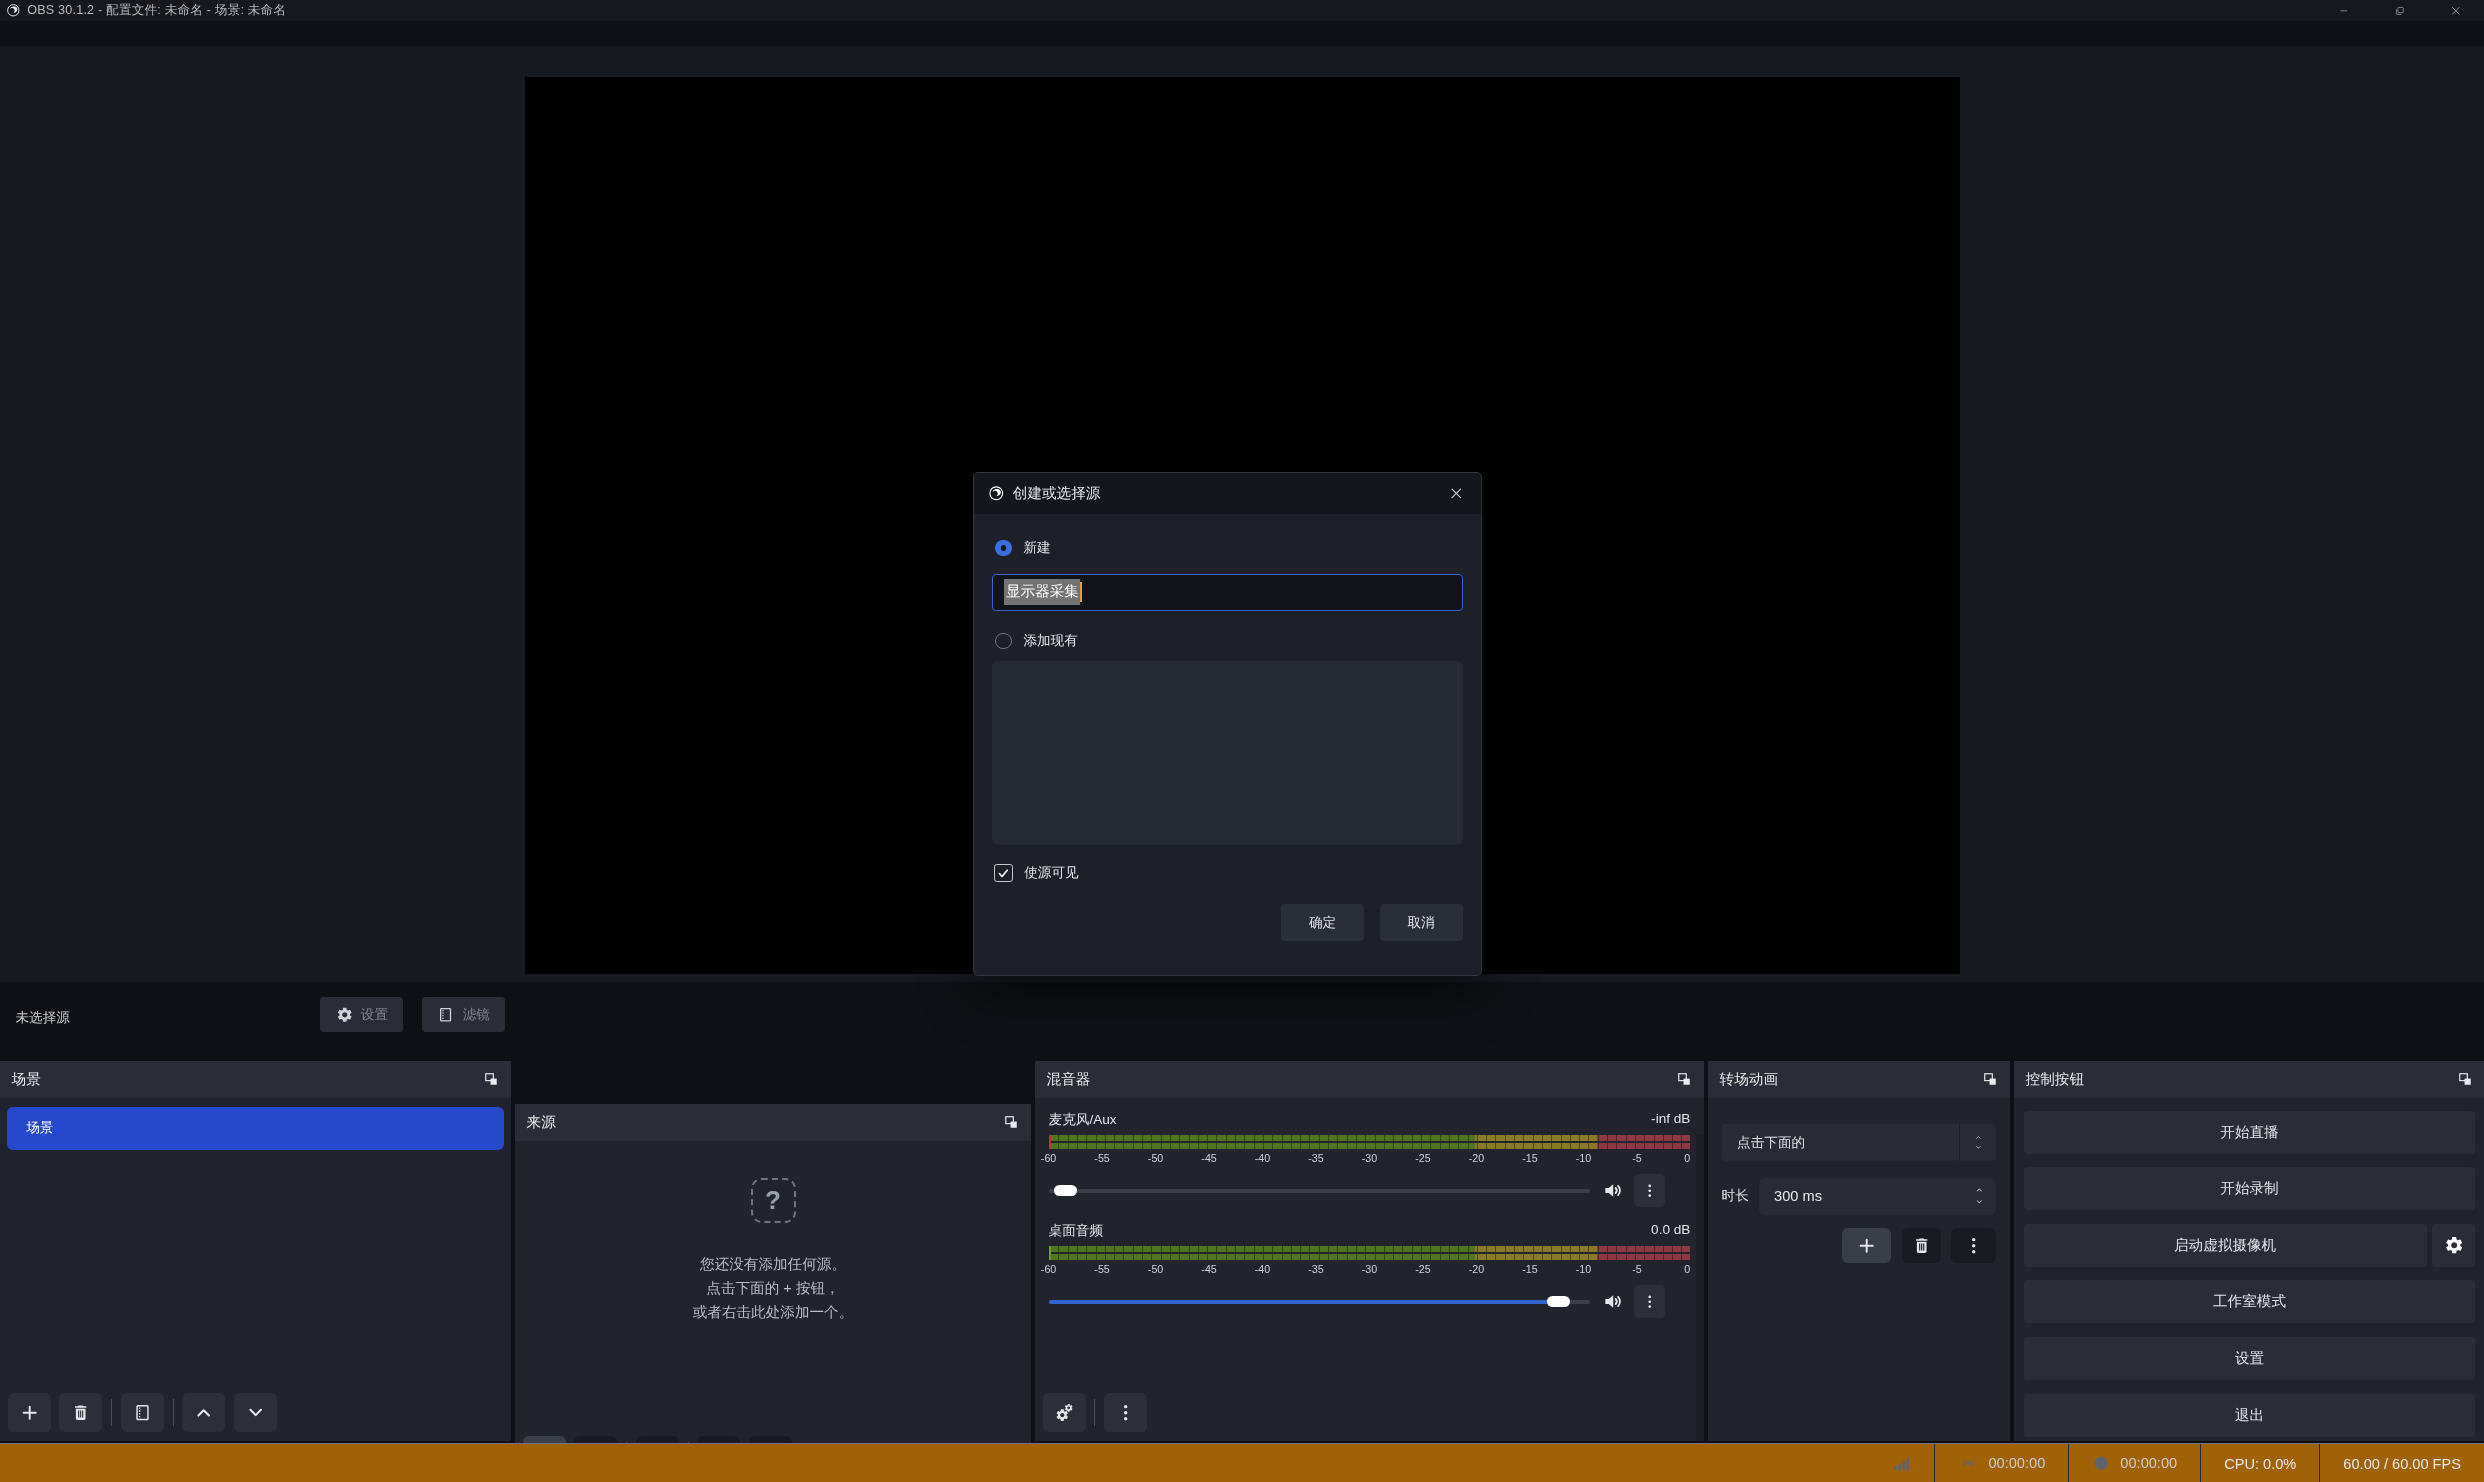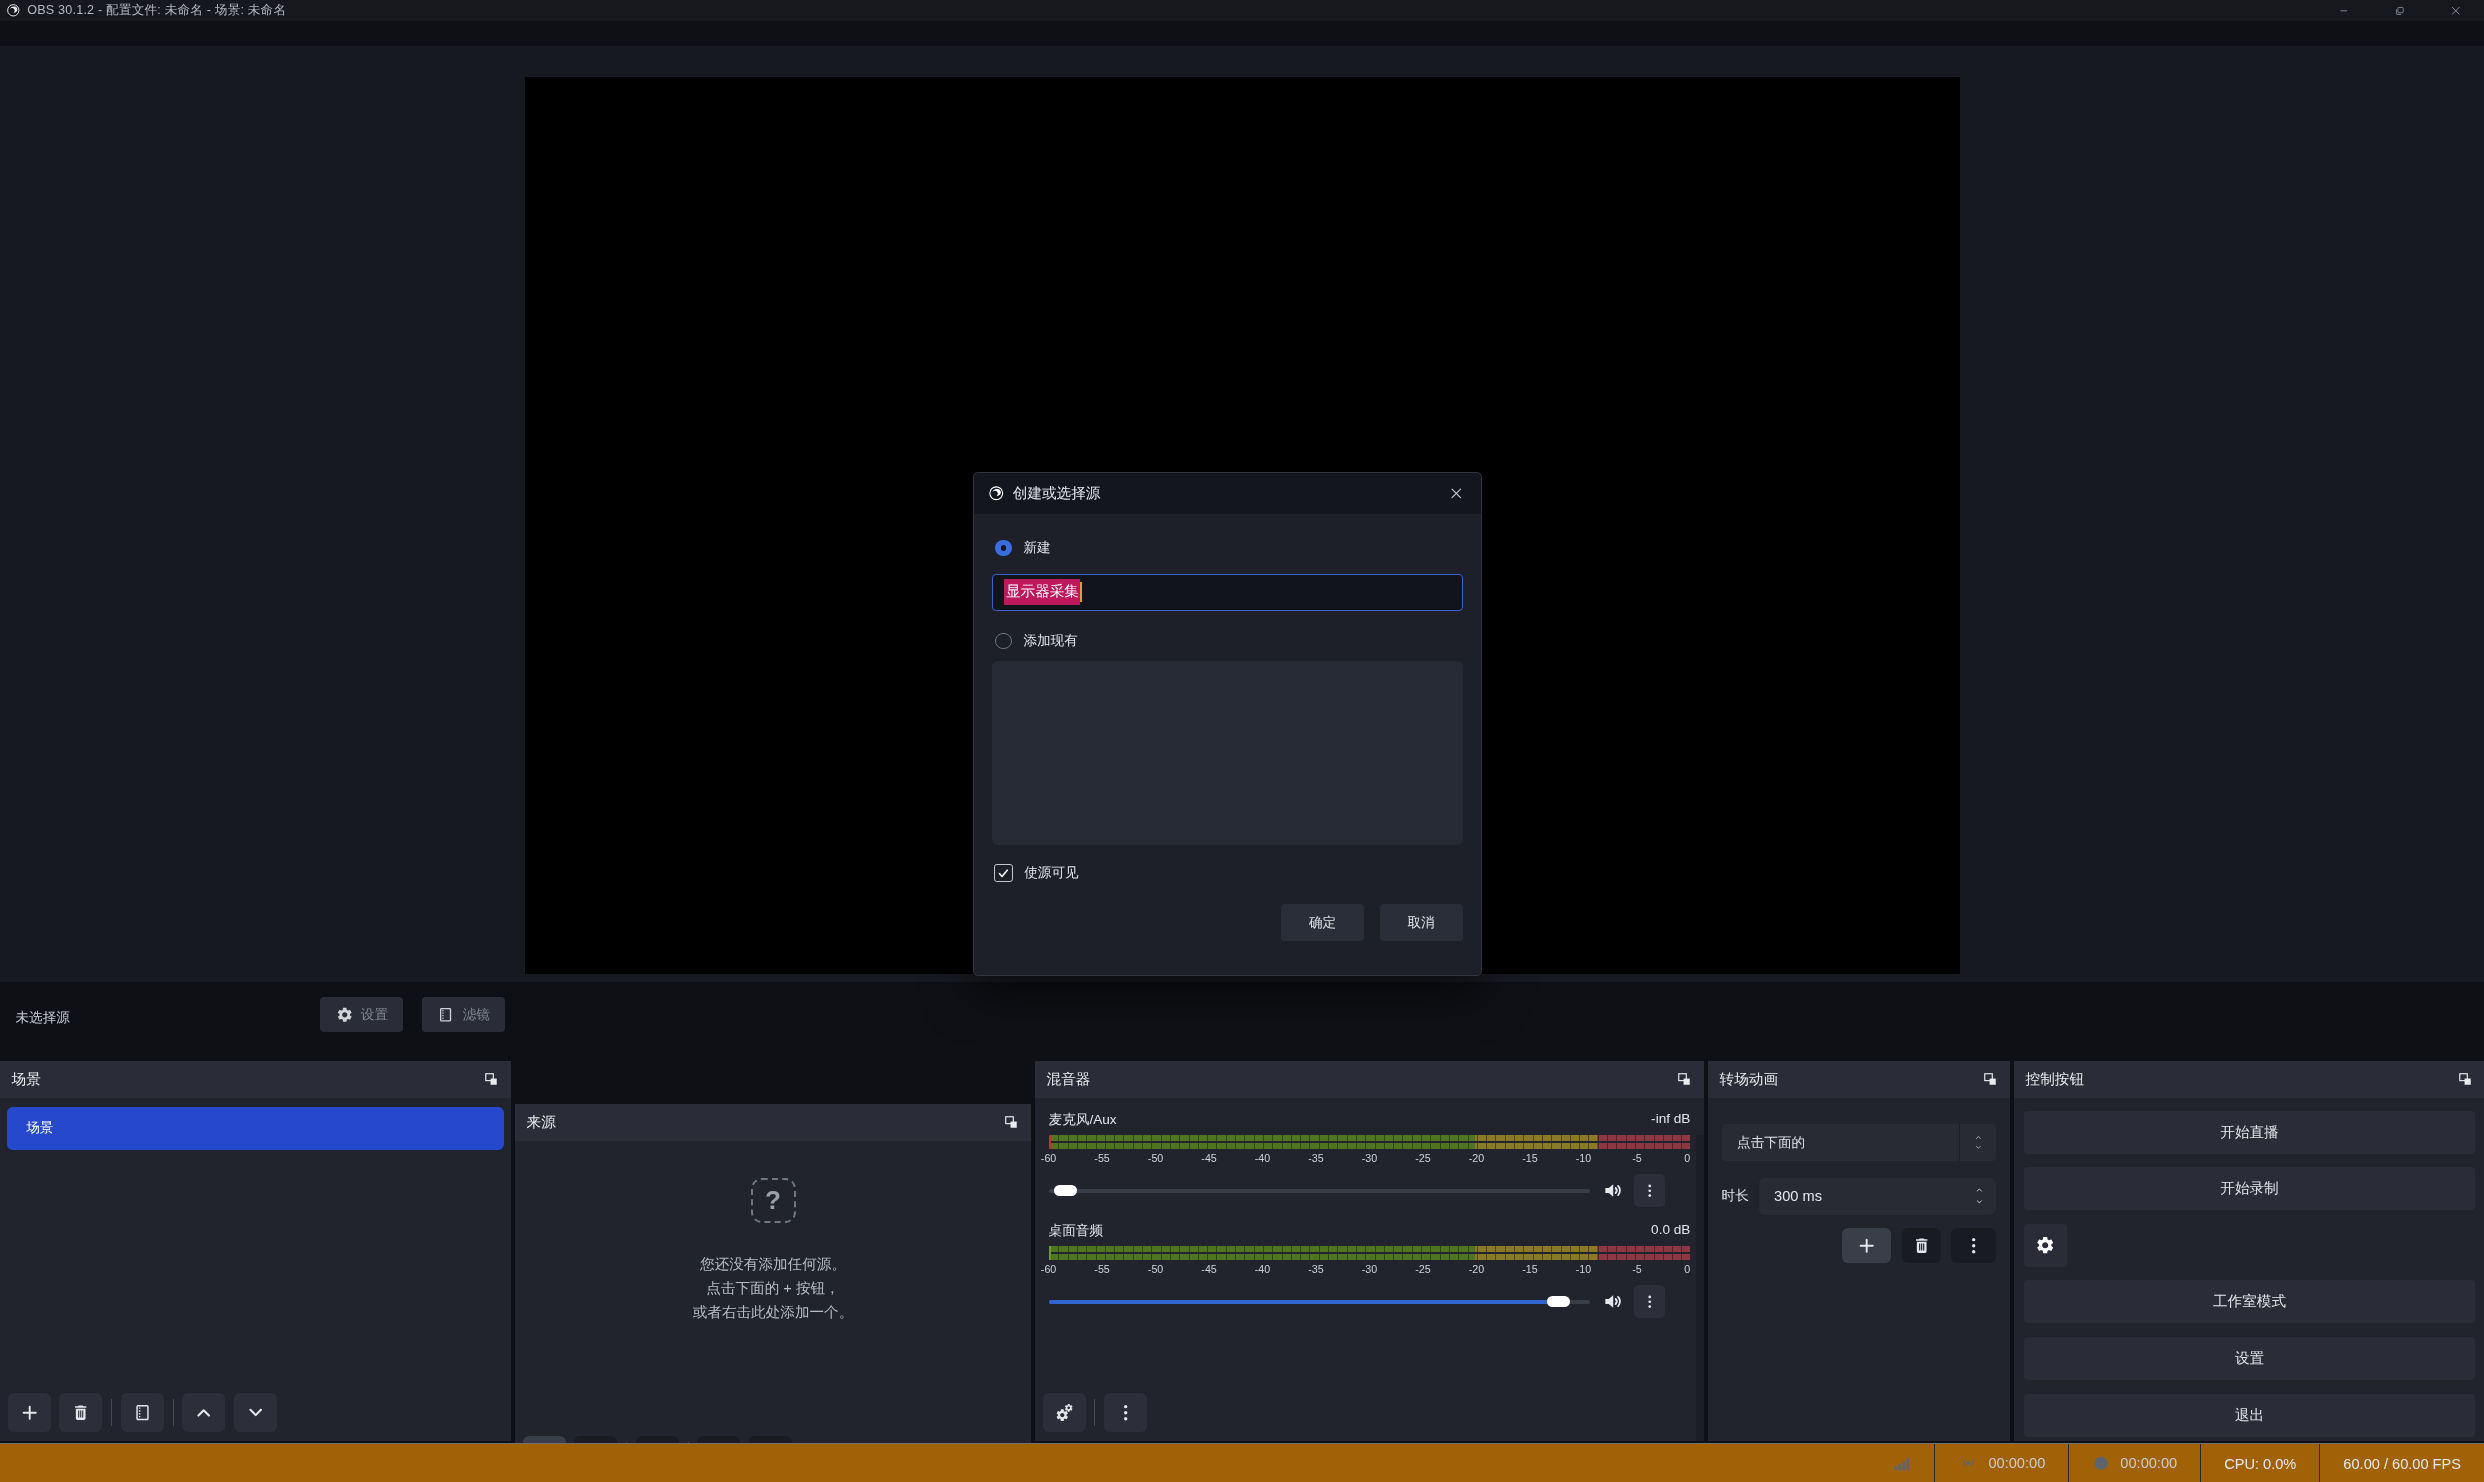--- a/index.html
+++ b/index.html
@@ -134,21 +134,21 @@
   .dlg-close svg{width:14.6px;height:14.6px;}
   .dlg-body{padding:25px 18.4px 0 18.4px;}
   .radio-row{display:flex;align-items:center;gap:11.6px;margin-left:2.9px;}
   .radio{width:16.5px;height:16.5px;border-radius:50%;flex:0 0 auto;position:relative;}
   .radio.on{background:#3a6ee0;}
   .radio.on:after{content:"";position:absolute;left:5.3px;top:5.3px;width:5.8px;height:5.8px;border-radius:50%;background:#14161d;}
   .radio.off{border:1.9px solid #6d737e;}
   .radio-label{font-size:13.6px;color:#e3e5ea;}
   .name-input{margin-top:16.5px;height:37px;background:#12141c;border:1.9px solid #3b63cf;border-radius:3.9px;
     display:flex;align-items:center;padding-left:10.7px;}
-  .sel-text{background:#be185d;color:#fff;font-size:14.6px;padding:2.9px 1px 3.9px 1.9px;}
+  .sel-text{background:#737373;color:#fff;font-size:14.6px;padding:2.9px 1px 3.9px 1.9px;}
   .caret{display:inline-block;width:1.9px;height:20.4px;background:#d9a03c;vertical-align:middle;}
   .row-existing{margin-top:21.3px;}
   .listbox{margin-top:11.6px;height:184px;background:#262a34;border-radius:5.8px;}
   .chk-row{display:flex;align-items:center;gap:11.6px;margin-top:18.4px;margin-left:1.9px;}
   .checkbox{width:18.4px;height:18.4px;border:1.9px solid #c3c7ce;border-radius:2.9px;color:#fff;
     display:flex;align-items:center;justify-content:center;}
   .checkbox svg{width:12.6px;height:12.6px;}
   .dlg-actions{display:flex;justify-content:flex-end;gap:15.5px;margin-top:22px;}
   .dlg-btn{width:83px;height:37px;background:#2a2e38;border-radius:3.9px;display:flex;
     align-items:center;justify-content:center;font-size:13.6px;color:#e2e4e9;}
@@ -531,20 +531,21 @@
     <div class="panel-header">
       <span class="panel-title">控制按钮</span>
       <svg class="popout" viewBox="0 0 17 17" width="16.5" height="16.5">
           <use href="#i-popout"></use>
         </svg>
     </div>
     <div class="panel-body controls-body">
       <div class="cbtn">开始直播</div>
       <div class="cbtn">开始录制</div>
       <div class="vcam-row">
+        <div class="cbtn">启动虚拟摄像机</div>
         <div class="vcam-gear">
             <svg viewBox="0 0 21 21" width="20.4" height="20.4">
               <use href="#i-gear"></use>
             </svg>
           </div>
       </div>
       <div class="cbtn">工作室模式</div>
       <div class="cbtn">设置</div>
       <div class="cbtn">退出</div>
     </div>

